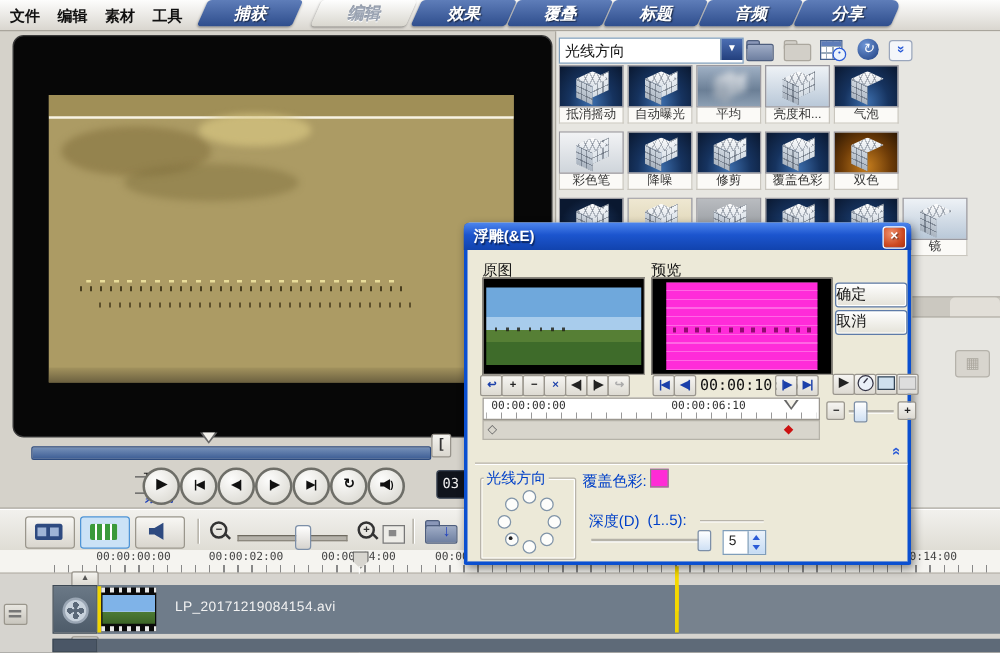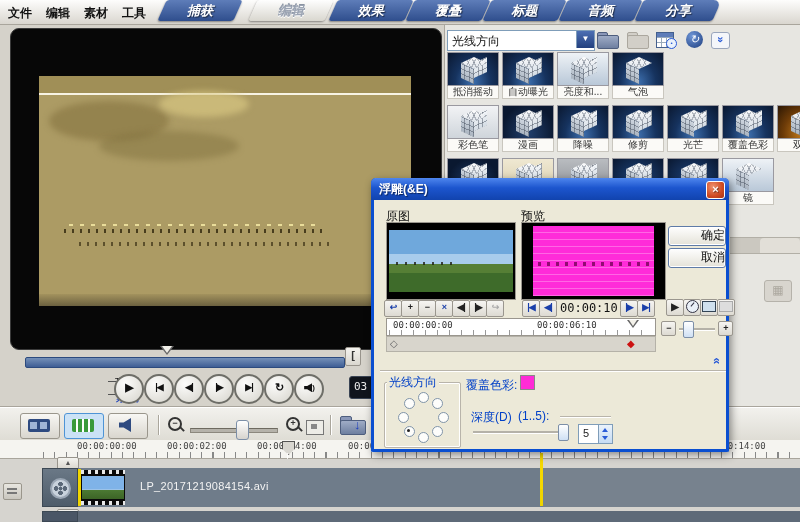--- a/index.html
+++ b/index.html
@@ -173,21 +173,21 @@
   .thumb-box{position:absolute;border:1px solid #9A968E;background:#000;box-shadow:inset 0 0 2px rgba(0,0,0,.6);}
   .orig-img{position:absolute;left:2px;top:7px;right:2px;bottom:7px;
         background:linear-gradient(#6FA8DC 0 38%,#A8CCEC 38% 55%,#567F35 55% 70%,#3E6B2A 70% 100%);}
   .orig-specks{position:absolute;left:6%;top:52%;width:45%;height:3px;
         background:repeating-linear-gradient(90deg,rgba(30,30,20,.8) 0 2px,transparent 2px 9px);}
   .prev-img{position:absolute;left:11px;top:3px;right:11px;bottom:3px;background:#FF2BD9;
         background-image:repeating-linear-gradient(0deg,rgba(255,255,255,.28) 0 1px,transparent 1px 7px);}
   .prev-squiggle{position:absolute;left:4%;top:52%;width:92%;height:4px;
         background:repeating-linear-gradient(90deg,rgba(110,0,80,.75) 0 3px,transparent 3px 9px);}
   .xpbtn{position:absolute;width:56px;height:18px;border:1px solid #5E7BA8;border-radius:3px;
-        background:linear-gradient(#FEFEFE,#E4E2D8);text-align:right;line-height:17px;font-size:12px;color:#111;
+        background:linear-gradient(#FEFEFE,#E4E2D8);text-align:left;line-height:17px;font-size:12px;color:#111;
         box-shadow:inset 0 0 0 1px #fff;}
   .mini{position:absolute;width:16px;height:15px;border:1px solid #9A968E;border-radius:2px;
         background:linear-gradient(#F6F5F2,#DDDAD2);text-align:center;line-height:13px;font-size:9px;font-weight:bold;
         color:#222;letter-spacing:-1px;}
   .mini.blue{color:#1A3FAA;}
   .mini.grayed{color:#AAA;}
   .dlg-tc{position:absolute;font-family:"DejaVu Sans Mono",monospace;font-size:12px;color:#111;}
   .dlg-ruler{position:absolute;left:12px;top:140px;width:268px;height:16px;background:#fff;border:1px solid #9A968E;}
   .dlg-ruler .lbl{position:absolute;top:1px;font-family:"DejaVu Sans Mono",monospace;font-size:9px;color:#333;}
   .dlg-ruler .ticks{position:absolute;left:2px;bottom:0;width:264px;height:5px;
@@ -284,20 +284,30 @@
         <div class="thumb s-navy">
           <div class="cube">
             <i class="cf l"></i>
             <i class="cf r"></i>
             <i class="cf t"></i>
           </div>
         </div>
         <div class="flabel">自动曝光</div>
       </div>
     <div class="ftile">
+        <div class="thumb s-haze">
+          <div class="cube">
+            <i class="cf l"></i>
+            <i class="cf r"></i>
+            <i class="cf t"></i>
+          </div>
+        </div>
+        <div class="flabel">平均</div>
+      </div>
+    <div class="ftile">
         <div class="thumb s-bright">
           <div class="cube">
             <i class="cf l"></i>
             <i class="cf r"></i>
             <i class="cf t"></i>
           </div>
         </div>
         <div class="flabel">亮度和...</div>
       </div>
     <div class="ftile">
@@ -315,58 +325,38 @@
         <div class="thumb s-light">
           <div class="cube">
             <i class="cf l"></i>
             <i class="cf r"></i>
             <i class="cf t"></i>
           </div>
         </div>
         <div class="flabel">彩色笔</div>
       </div>
     <div class="ftile">
-        <div class="thumb s-navydark">
-          <div class="cube">
-            <i class="cf l"></i>
-            <i class="cf r"></i>
-            <i class="cf t"></i>
-          </div>
-        </div>
-        <div class="flabel">漫画</div>
-      </div>
-    <div class="ftile">
         <div class="thumb s-navy">
           <div class="cube">
             <i class="cf l"></i>
             <i class="cf r"></i>
             <i class="cf t"></i>
           </div>
         </div>
         <div class="flabel">降噪</div>
       </div>
     <div class="ftile">
         <div class="thumb s-navy">
           <div class="cube">
             <i class="cf l"></i>
             <i class="cf r"></i>
             <i class="cf t"></i>
           </div>
         </div>
         <div class="flabel">修剪</div>
-      </div>
-    <div class="ftile">
-        <div class="thumb s-navy">
-          <div class="cube">
-            <i class="cf l"></i>
-            <i class="cf r"></i>
-            <i class="cf t"></i>
-          </div>
-        </div>
-        <div class="flabel">光芒</div>
       </div>
     <div class="ftile">
         <div class="thumb s-navy">
           <div class="cube">
             <i class="cf l"></i>
             <i class="cf r"></i>
             <i class="cf t"></i>
           </div>
         </div>
         <div class="flabel">覆盖色彩</div>

